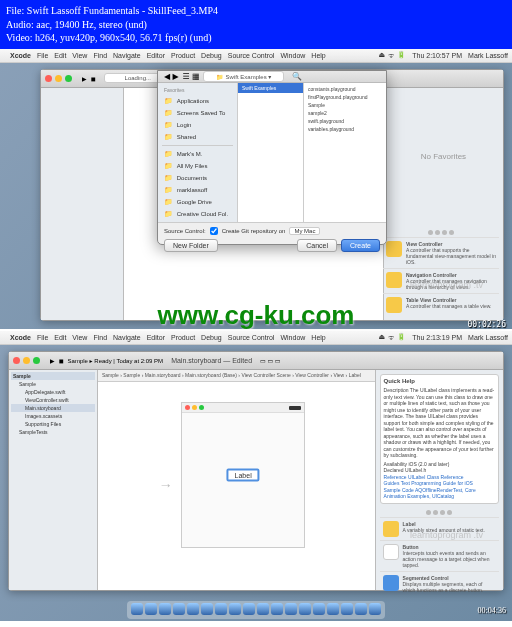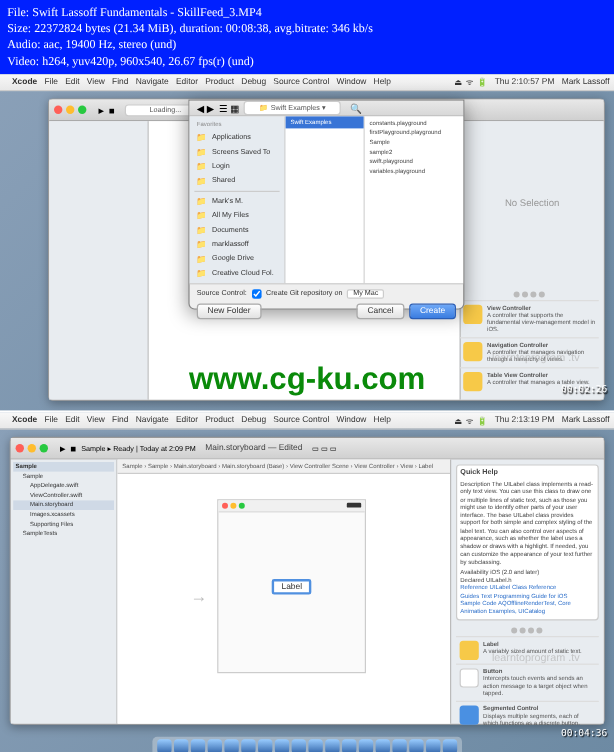--- a/index.html
+++ b/index.html
@@ -47,21 +47,21 @@
 .dialog-list2 div { padding: 1px 2px; color: #444; }
 .dialog-footer { height: 40px; border-top: 1px solid #ccc; padding: 4px 6px; display: flex; flex-direction: column; gap: 4px; }
 .sc-row { font-size: 6px; color: #333; display: flex; align-items: center; gap: 4px; }
 .btn-row { display: flex; justify-content: space-between; align-items: center; }
 .mac-btn { background: linear-gradient(#fefefe,#e2e2e2); border: 1px solid #aaa; border-radius: 3px; padding: 2px 8px; font-size: 7px; color: #333; }
 .mac-btn.blue { background: linear-gradient(#6ea8f7,#3b7de0); color: #fff; border-color: #2a5db5; }
 .watermark { position: absolute; left: 50%; transform: translateX(-50%); font-size: 26px; font-weight: bold; color: #0a8a0a; text-shadow: 1px 1px 2px rgba(255,255,255,0.6); z-index: 50; }
 .watermark.top-wm { top: 300px; }
 .timestamp { position: absolute; right: 6px; font-size: 8px; color: #fff; font-family: monospace; text-shadow: 1px 1px 1px #000; }
 .ts1 { top: 320px; text-align: center; }
-.ts2 { bottom: 12px; }
+.ts2 { bottom: 12px; font-family: Liberation Serif, serif; }
 .ltp-wm { position: absolute; right: 20px; font-size: 9px; color: rgba(180,180,180,0.7); font-weight: 300; }
 .bottom .ltp-wm { bottom: 50px; }
 .storyboard-canvas { flex: 1; background: #fff; position: relative; }
 .sb-view { position: absolute; left: 30%; top: 10%; width: 45%; height: 70%; background: #fafafa; border: 1px solid #ccc; }
 .sb-view-bar { height: 10px; background: #f0f0f0; border-bottom: 1px solid #ddd; display: flex; gap: 2px; padding: 0 3px; align-items: center; }
 .sb-view-bar span { width: 5px; height: 5px; border-radius: 50%; }
 .sb-label { position: absolute; left: 50%; top: 50%; transform: translate(-50%,-50%); background: #fff; border: 2px solid #5090e0; padding: 1px 6px; font-size: 7px; color: #333; border-radius: 2px; }
 .sb-arrow { position: absolute; left: 22%; top: 45%; font-size: 14px; color: #bbb; }
 .nav-tree { padding: 2px; font-size: 5px; color: #333; }
 .nav-tree div { padding: 1px 2px 1px 8px; }
@@ -72,23 +72,22 @@
 .pager { display: flex; gap: 2px; justify-content: center; padding: 2px; }
 .pager span { width: 5px; height: 5px; border-radius: 50%; background: #bbb; }
 .title-pill { background: #fff; border: 1px solid #ccc; border-radius: 3px; padding: 1px 20px; font-size: 6px; color: #555; }
 .window-title { font-size: 7px; color: #444; }
 </style>
 </head>
 <body>
 
 <div class="blue-banner">
   <div>File: Swift Lassoff Fundamentals - SkillFeed_3.MP4</div>
-  <div>Size: 22372824 bytes (21.34 MiB), duration: 00:08:38, avg.bitrate: 346 kb/s</div>
   <div>Audio: aac, 19400 Hz, stereo (und)</div>
-  <div>Video: h264, yuv420p, 960x540, 26.67 fps(r) (und)</div>
+  <div>Video: h264, yuv420p, 960x540, 56.71 fps(r) (und)</div>
 </div>
 
 <div class="screenshot top">
   <div class="menubar">
     <span></span>
     <b>Xcode</b>
     <span>File</span>
     <span>Edit</span>
     <span>View</span>
     <span>Find</span>
@@ -120,21 +119,21 @@
       <span>◼</span>
       <span class="spacer"></span>
       <span class="title-pill">Loading...</span>
       <span class="spacer"></span>
       <span>▭ ▭ ▭</span>
     </div>
     <div class="xcode-body">
       <div class="xcode-left"></div>
       <div class="xcode-center"></div>
       <div class="xcode-right">
-        <div class="no-selection">No Selection</div>
+        <div class="no-selection">No Favorites</div>
         <div style="position:absolute;bottom:4px;right:4px;left:74%;">
           <div class="pager">
               <span></span>
               <span></span>
               <span></span>
               <span></span>
             </div>
           <div class="lib-item">
             <div class="lib-icon yellow"></div>
             <div class="lib-text"><b>View Controller</b><span>A controller that supports the fundamental view-management model in iOS.</span></div>

